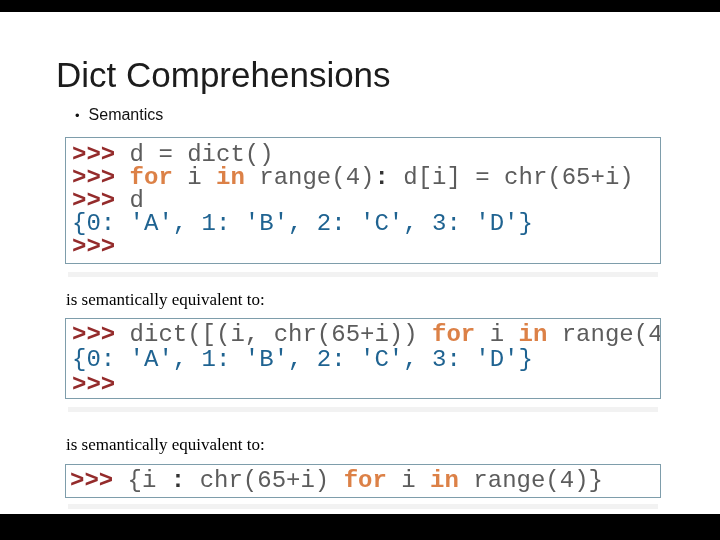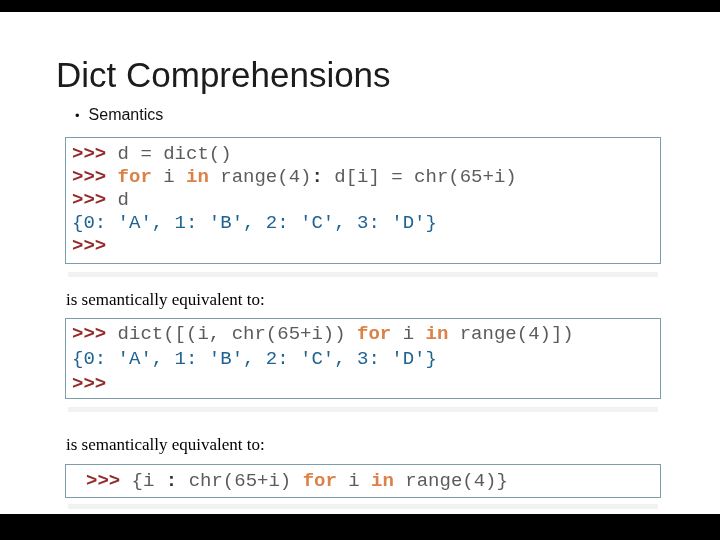--- a/index.html
+++ b/index.html
@@ -31,29 +31,29 @@
     font-size: 16px; color: #111111;
   }
   .bullet-dot { font-size: 13px; }
 
   .codebox {
     position: absolute; left: 65px; width: 596px;
     border: 1px solid var(--box_border, #7E9DAB);
     background: #ffffff;
     box-sizing: border-box;
     font-family: "Liberation Mono", monospace;
-    font-size: 19px;
+    font-size: 24px;
     white-space: pre;
     overflow: hidden;
   }
   .box1 { top: 137px; height: 127px; padding: 5px 6px; }
   .box1 .code-line { height: 23px; line-height: 23px; }
   .box2 { top: 318px; height: 81px; padding: 3px 6px; }
   .box2 .code-line { height: 25px; line-height: 25px; }
-  .box3 { top: 464px; height: 34px; padding: 4px 20px; }
+  .box3 { top: 464px; height: 34px; padding: 4px 4px; }
   .box3 .code-line { height: 24px; line-height: 24px; }
 
   .seg-prompt  { color: var(--prompt, #942B2B); font-weight: bold; }
   .seg-keyword { color: var(--keyword, #DC8147); font-weight: bold; }
   .seg-code    { color: var(--code, #5C5C5C); }
   .seg-output  { color: var(--output, #1F6391); font-weight: normal; }
   .seg-punct   { color: var(--punct, #333333); font-weight: bold; }
 
   .equiv {
     position: absolute; left: 66px; margin: 0;

